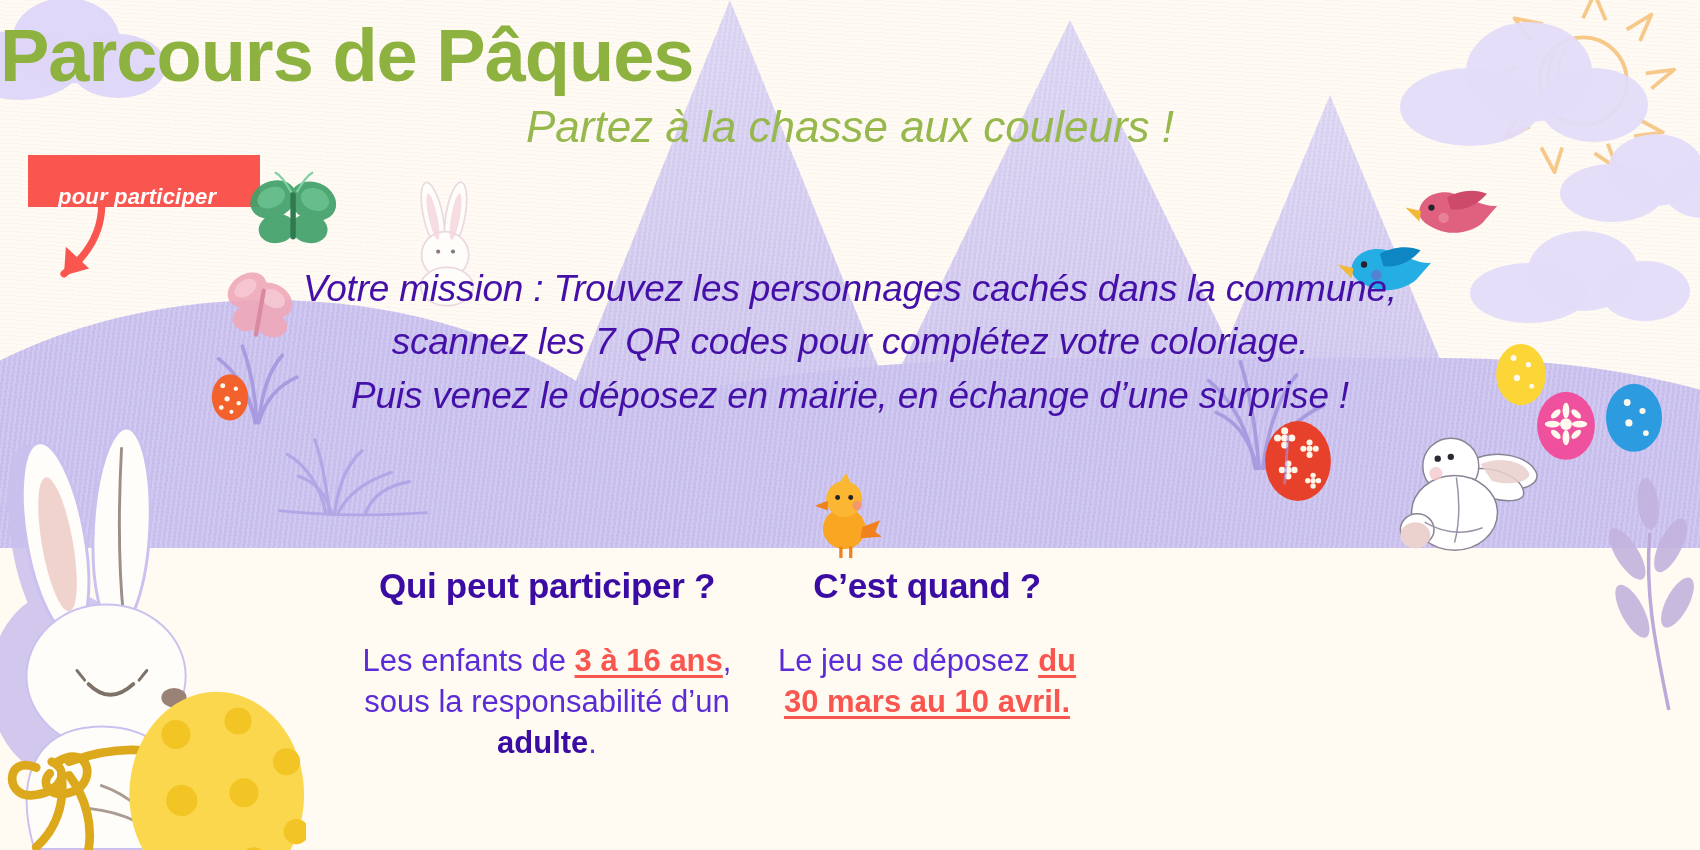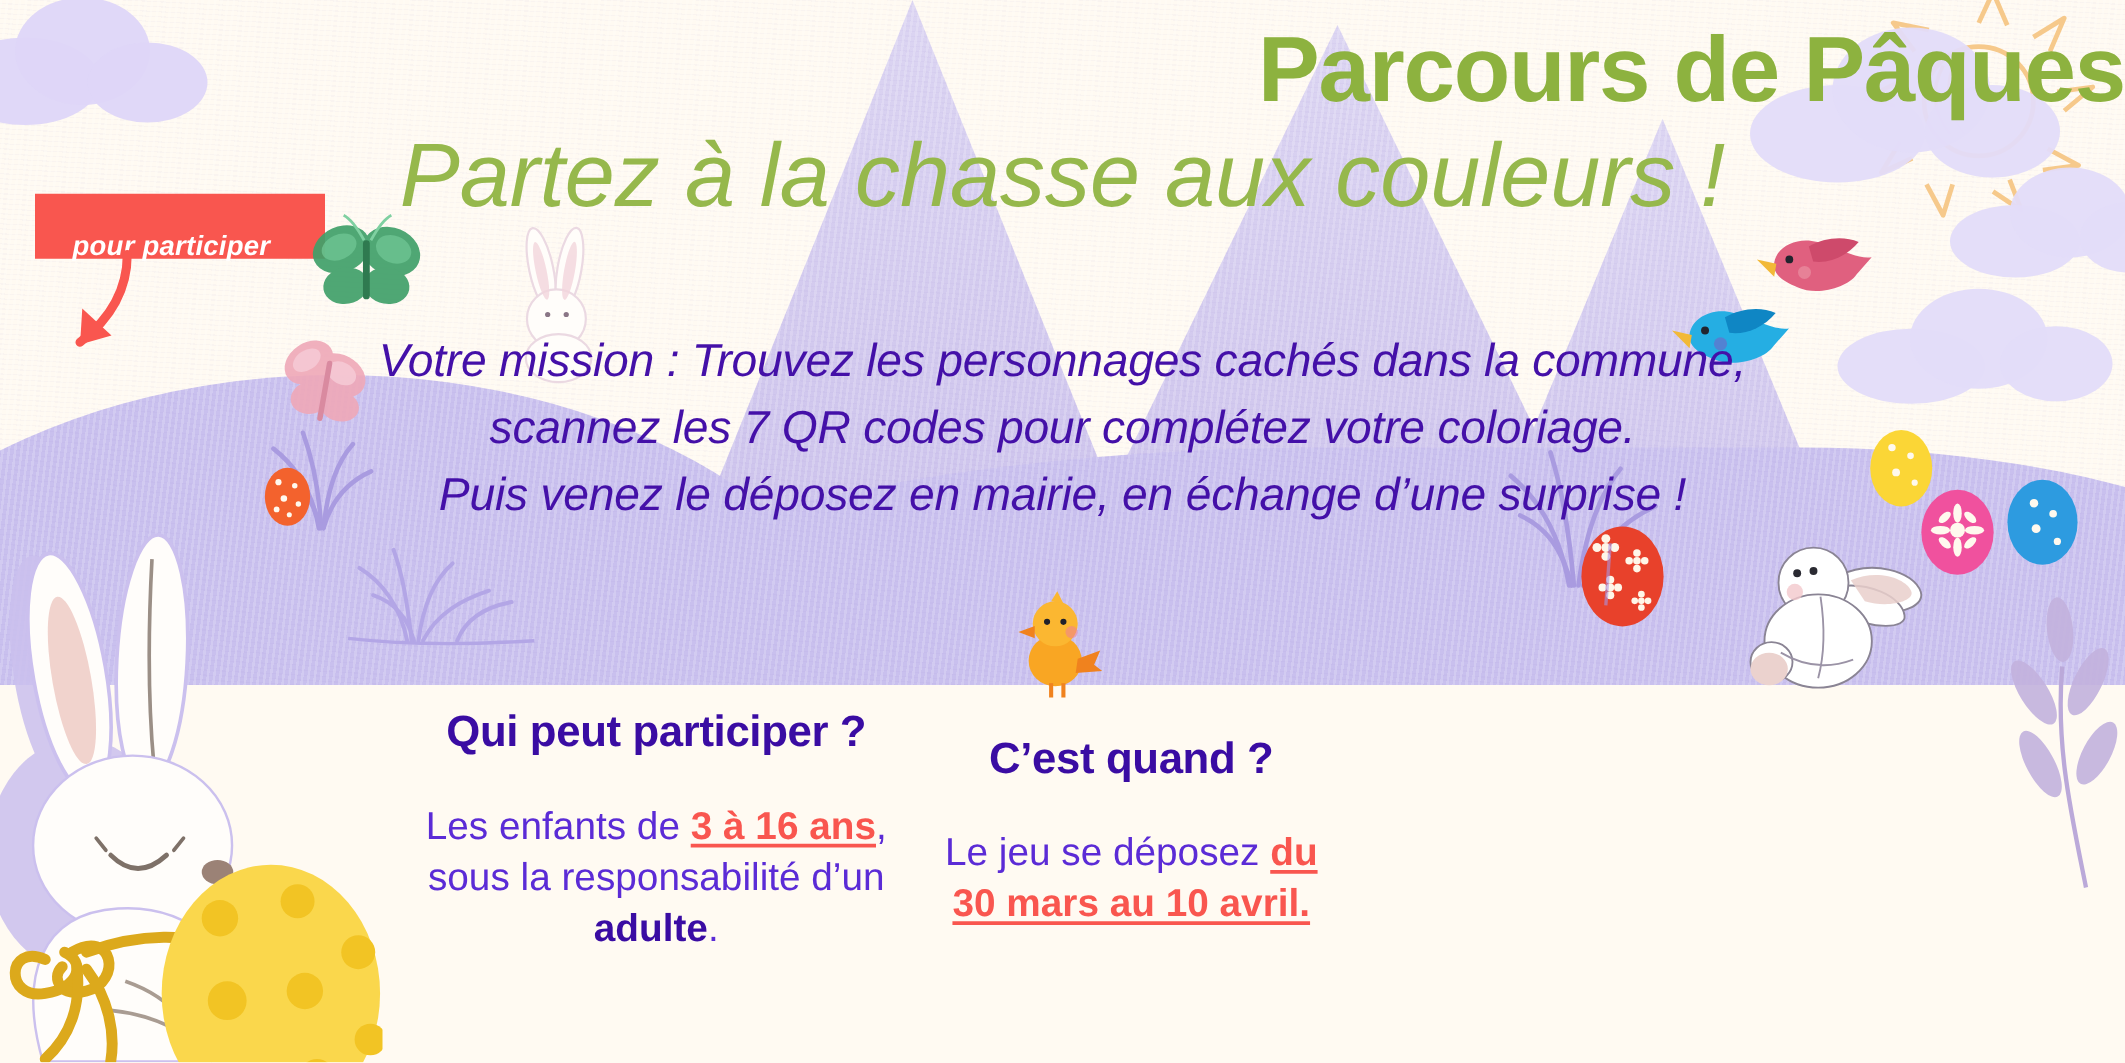--- a/index.html
+++ b/index.html
@@ -91,32 +91,32 @@
   }
   .cloud.soft i { background: #e3dcf9; }
 
   
   .sun { position: absolute; right: 22px; top: -14px; width: 190px; height: 190px; }
 
   
   .title {
     position: absolute;
     left: 0; right: 0; top: 18px;
-    text-align: right;
+    text-align: left;
     font-size: 74px;
     font-weight: 700;
     letter-spacing: -1px;
     color: #8DB23F;
     line-height: 1.02;
   }
   .subtitle {
     position: absolute;
     left: 0; right: 0; top: 104px;
     text-align: center;
-    font-size: 72px;
+    font-size: 44px;
     font-style: italic;
     font-weight: 400;
     color: #96B84C;
     line-height: 1.05;
     white-space: nowrap;
   }
 
   .badge {
     position: absolute;
     left: 28px; top: 155px;
@@ -146,24 +146,24 @@
     font-weight: 400;
     font-style: italic;
     line-height: 1.44;
     letter-spacing: -.2px;
   }
   .mission div { white-space: nowrap; }
 
   
   .cols {
     position: absolute;
-    left: 310px; top: 566px;
+    left: 332px; top: 566px;
     width: 1260px;
     display: flex;
-    align-items: center;
+    align-items: flex-start;
   }
   .col { text-align: center; }
   .col-1 { width: 430px; }
   .col-2 { width: 330px; }
   .col-3 { width: 430px; padding-left: 22px; box-sizing: border-box;}
   .col h3 {
     margin: 0 0 34px 0;
     font-size: 35px;
     font-weight: 700;
     color: #3A0CA3;

